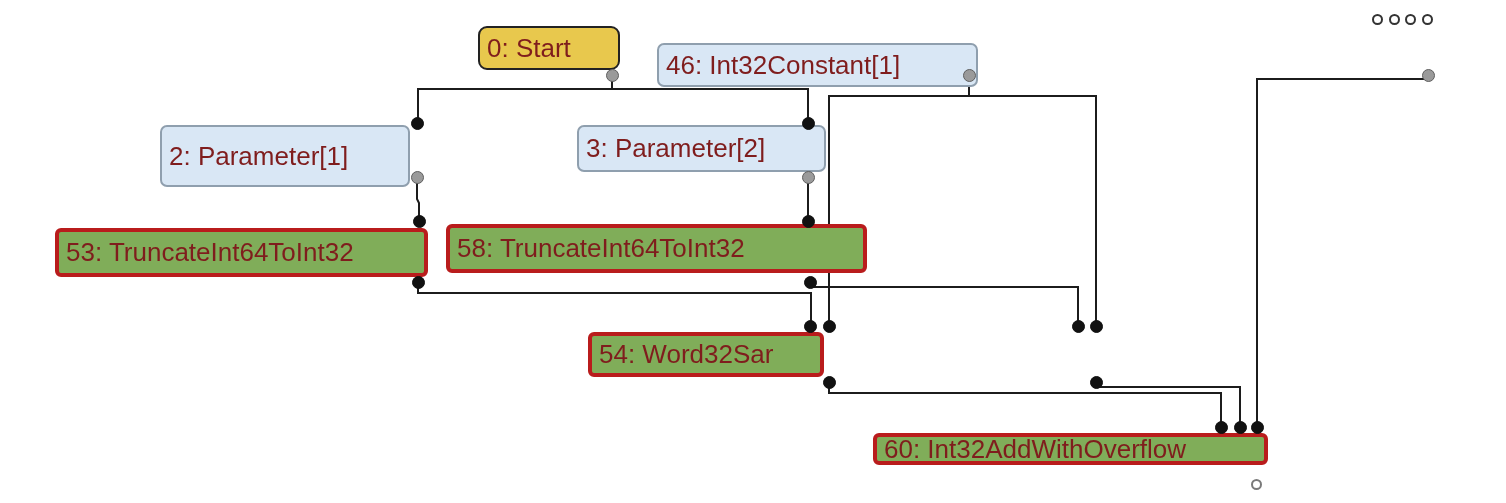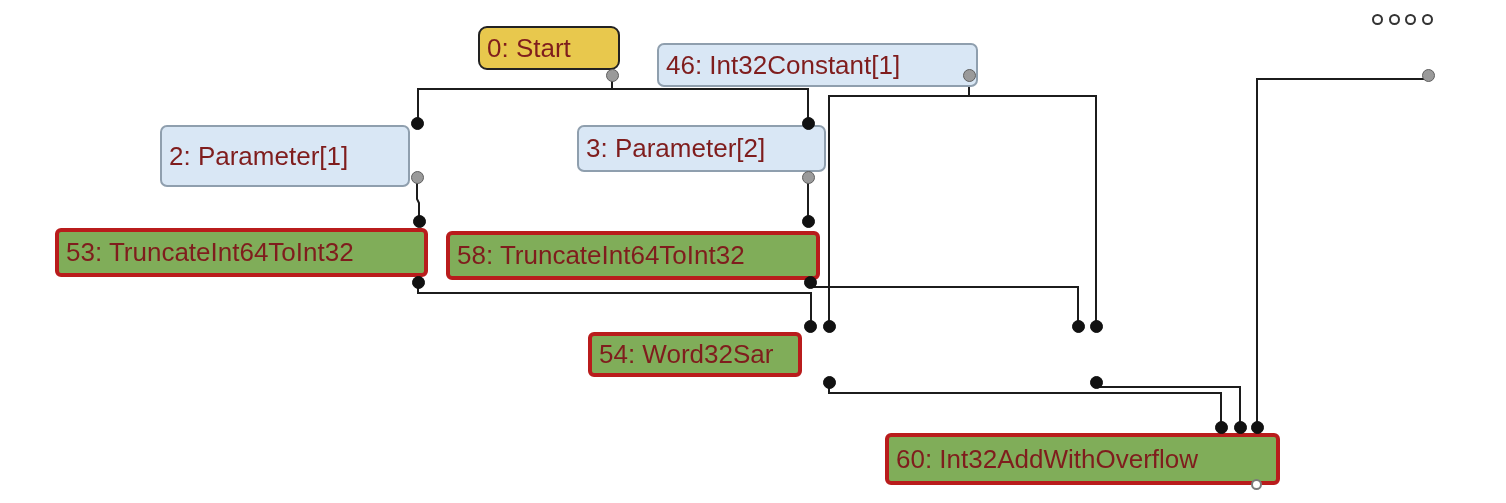--- a/index.html
+++ b/index.html
@@ -91,27 +91,27 @@
       </div>
       <div class="graph-node value" style="left: 160px; top: 125px; width: 250px; height: 62px;">
         <span>2: Parameter[1]</span>
       </div>
       <div class="graph-node value" style="left: 569px; top: 125px; width: 249px; height: 47px; margin-left: 8px;">
         <span>3: Parameter[2]</span>
       </div>
       <div class="graph-node machine" style="left: 55px; top: 228px; width: 373px; height: 49px;">
         <span>53: TruncateInt64ToInt32</span>
       </div>
-      <div class="graph-node machine" style="left: 446px; top: 231px; width: 374px; height: 49px;">
+      <div class="graph-node machine" style="left: 446px; top: 224px; width: 421px; height: 49px;">
         <span>58: TruncateInt64ToInt32</span>
       </div>
-      <div class="graph-node machine" style="left: 588px; top: 332px; width: 214px; height: 45px;">
+      <div class="graph-node machine" style="left: 588px; top: 332px; width: 236px; height: 45px;">
         <span>54: Word32Sar</span>
       </div>
-      <div class="graph-node machine" style="left: 873px; top: 433px; width: 395px; height: 52px; margin-left: 12px;">
+      <div class="graph-node machine" style="left: 873px; top: 433px; width: 395px; height: 32px;">
         <span>60: Int32AddWithOverflow</span>
       </div>
     </div>
   <div id="port-layer">
       <div class="port output" style="left: 605.5px; top: 68.5px; width: 13px; height: 13px;"></div>
       <div class="port output" style="left: 962.5px; top: 68.5px; width: 13px; height: 13px;"></div>
       <div class="port output" style="left: 1421.5px; top: 68.5px; width: 13px; height: 13px;"></div>
       <div class="port open" style="left: 1371.5px; top: 13.5px; width: 11px; height: 11px;"></div>
       <div class="port open" style="left: 1388.5px; top: 13.5px; width: 11px; height: 11px;"></div>
       <div class="port open" style="left: 1404.5px; top: 13.5px; width: 11px; height: 11px;"></div>

